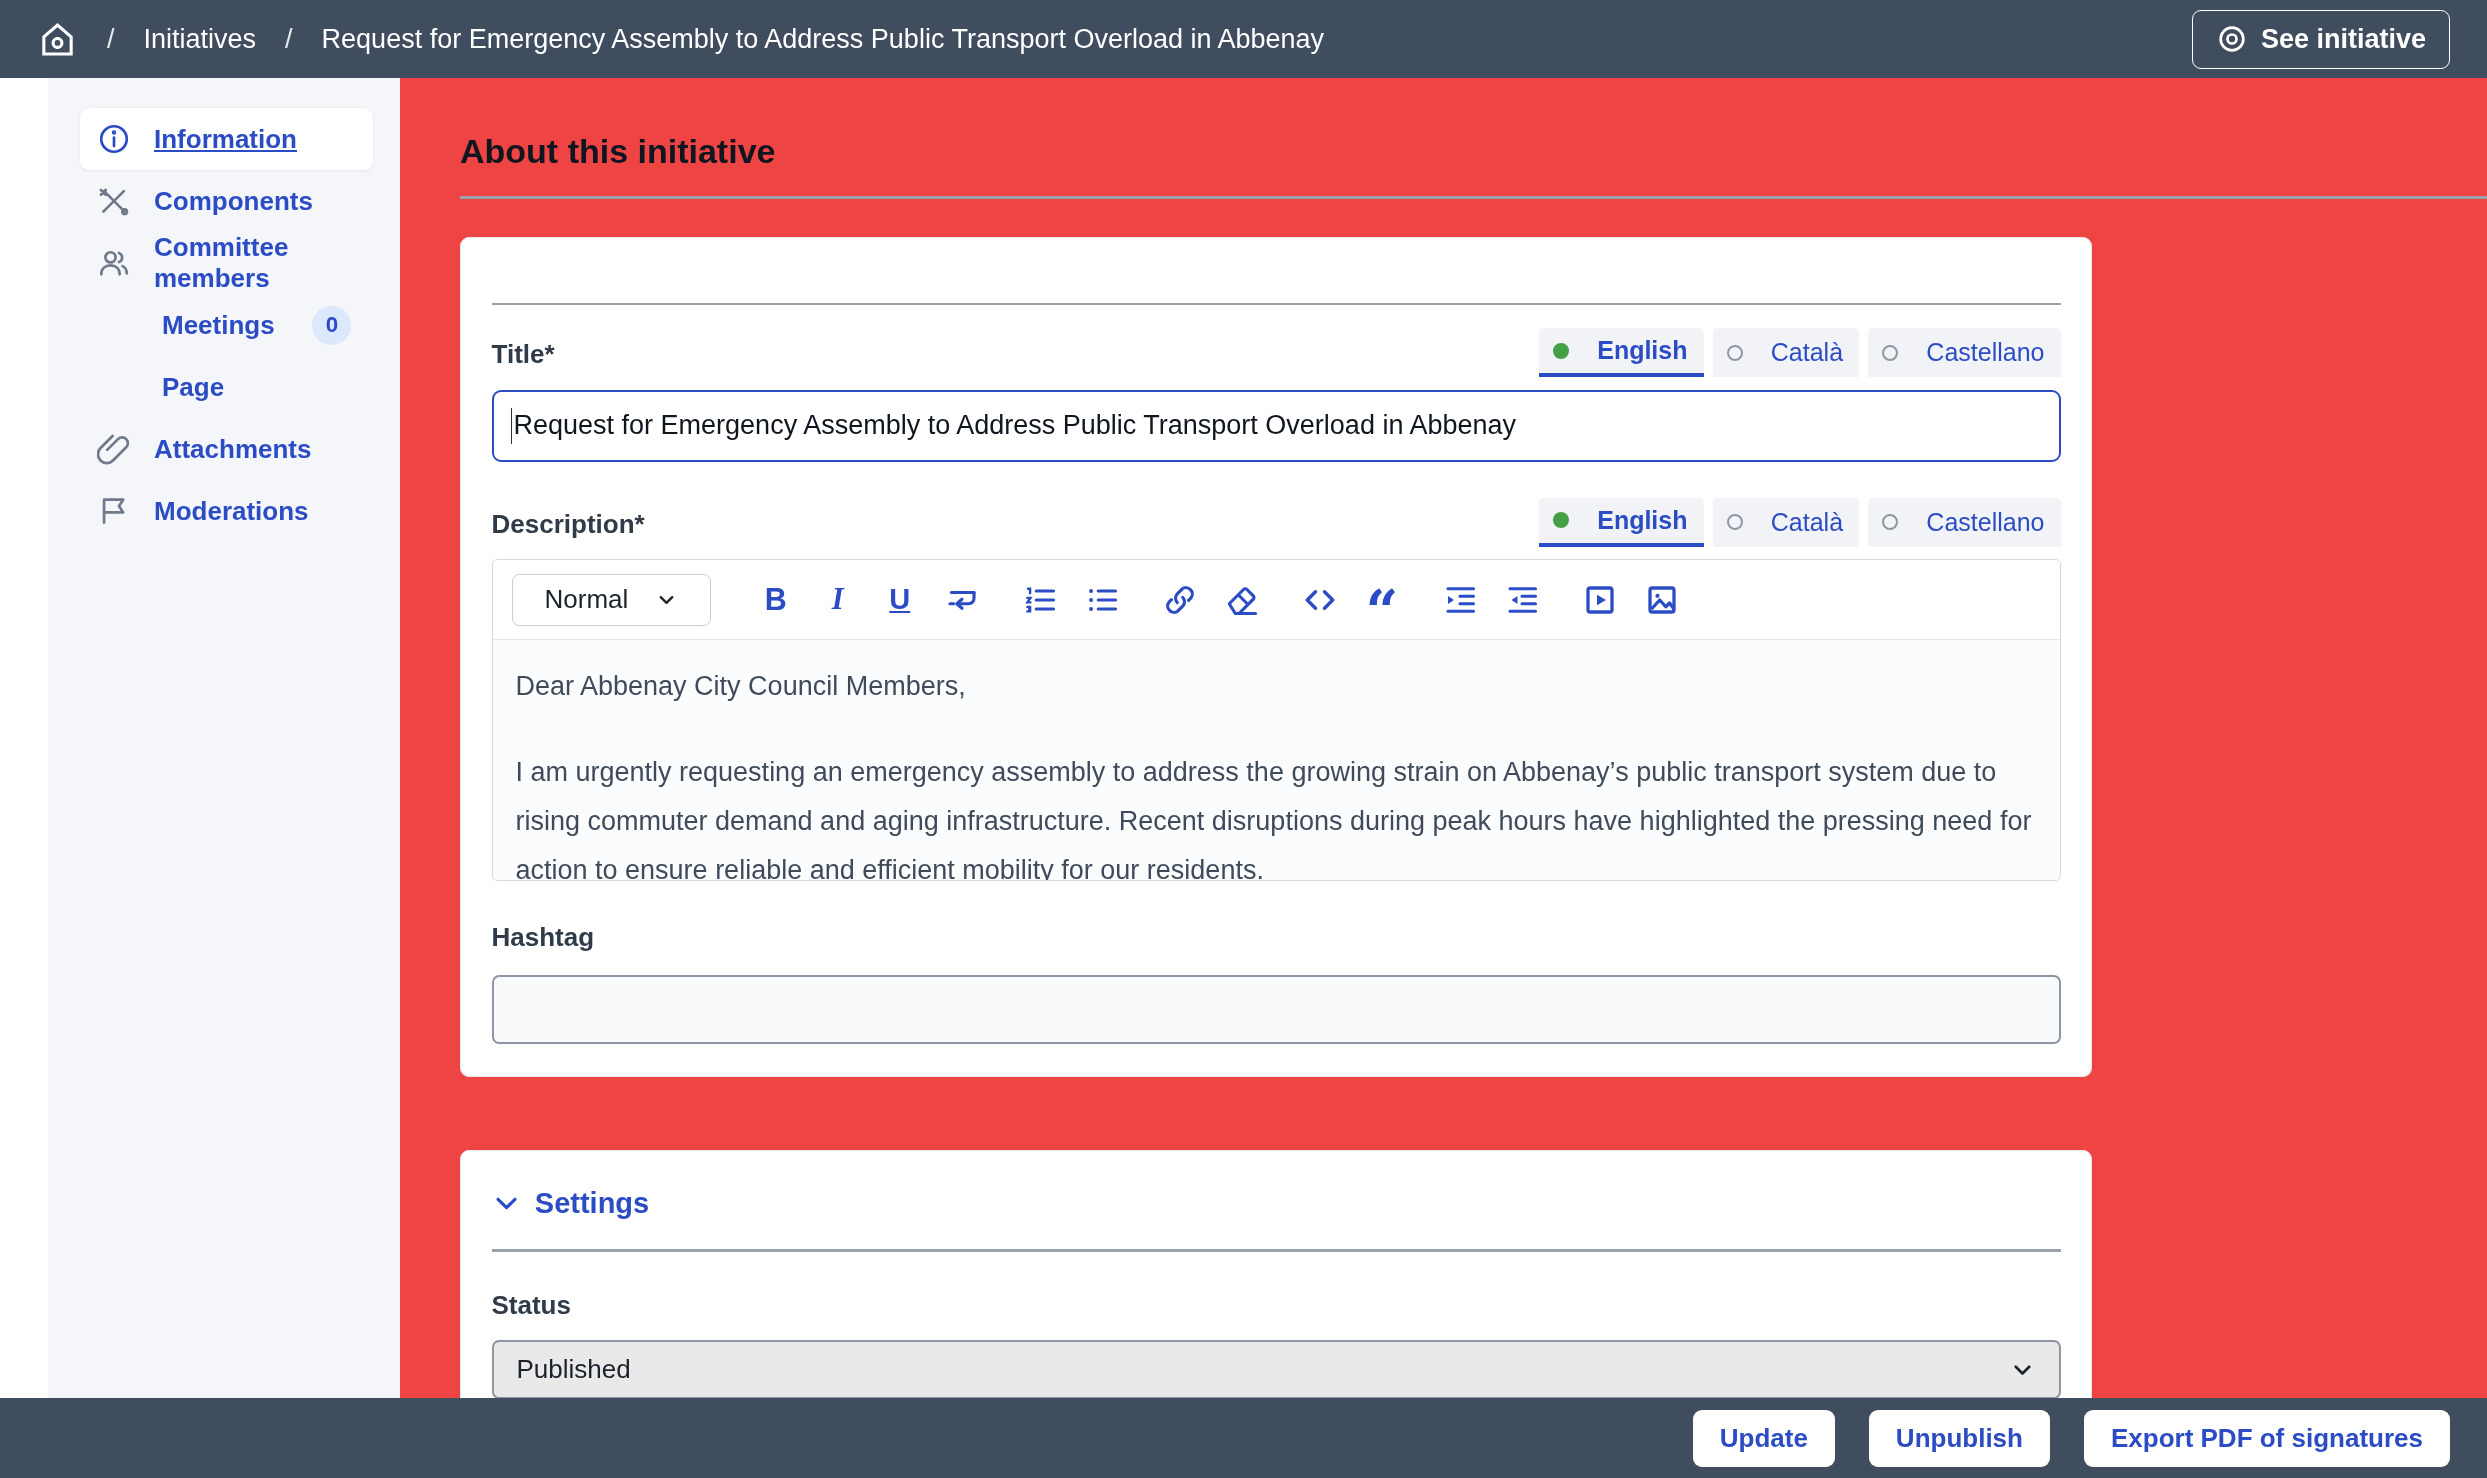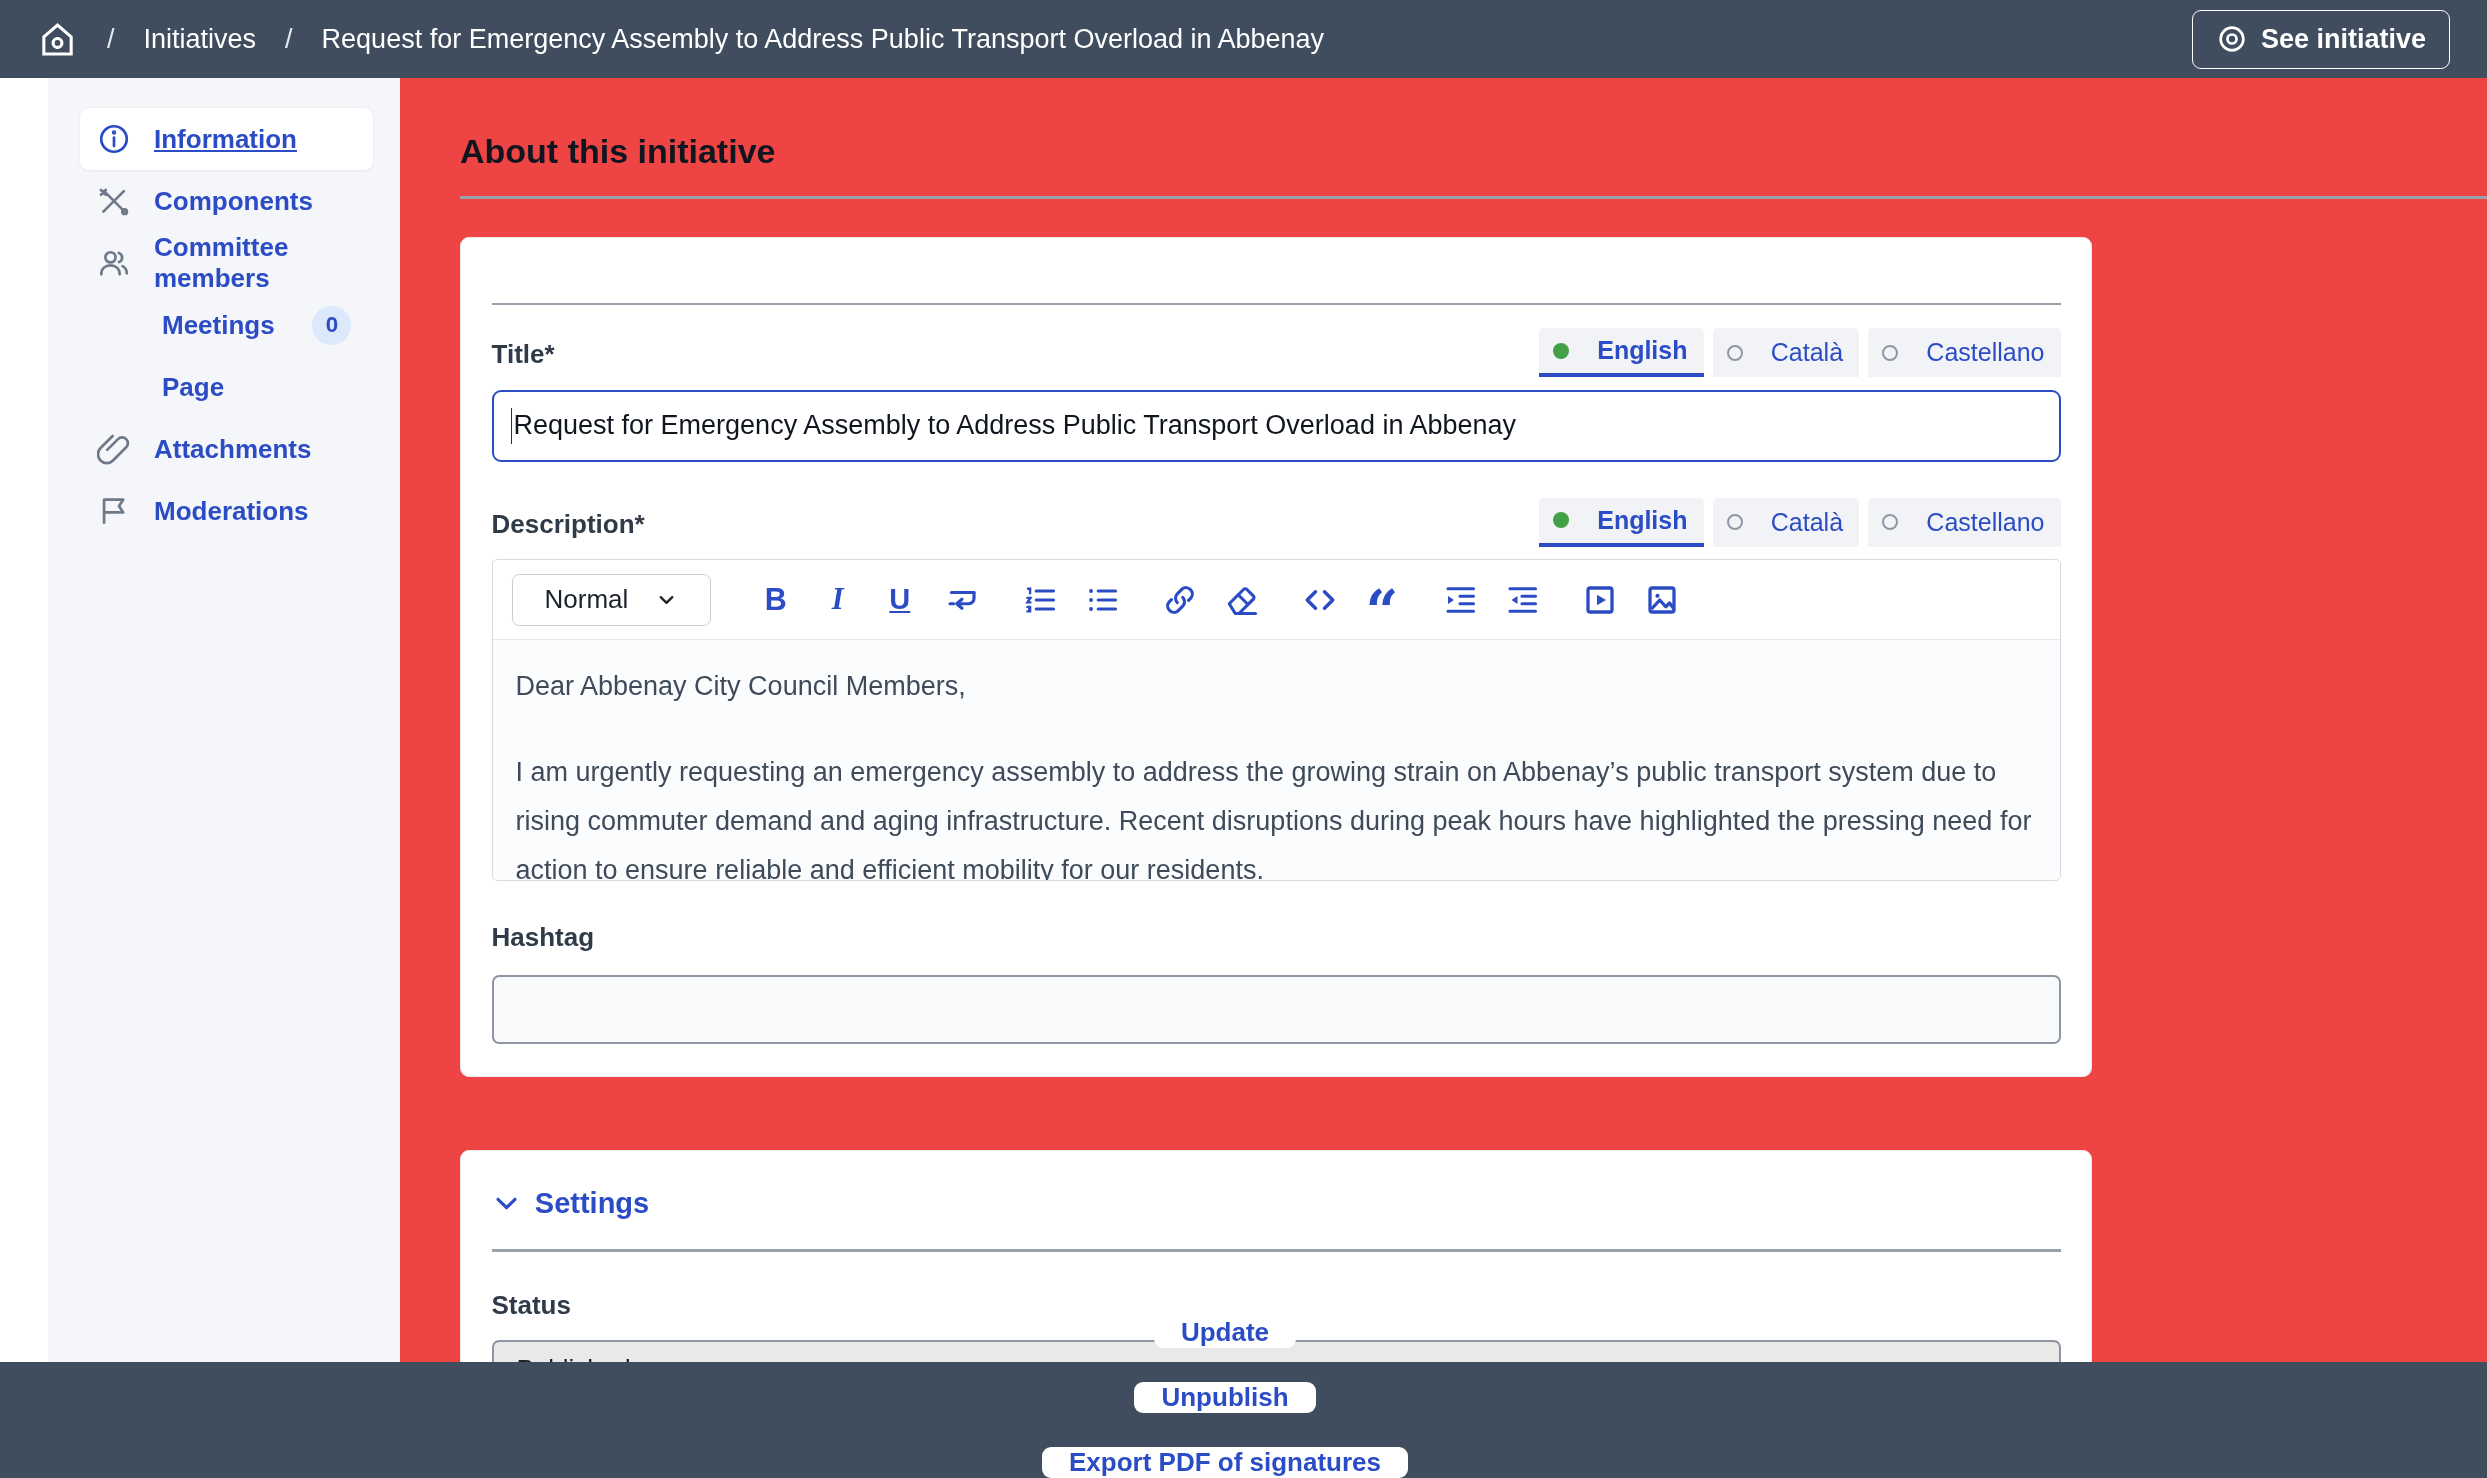--- a/index.html
+++ b/index.html
@@ -84,23 +84,23 @@
 
   .input-plain { width:100%; height:69px; background:#f8fafc; border:2.7px solid #8d96a2;
     border-radius:7.2px; margin-top:14.3px; font-size:27px; color:#10161f; padding:0 20px;
     font-family:"Liberation Sans", sans-serif; outline:none; }
 
   .select-box { margin-top:12.5px; height:59px; background:#e9e9ea; border:2.7px solid #8d96a2;
     border-radius:7.2px; display:flex; align-items:center; justify-content:space-between;
     padding:0 23px; font-size:26px; color:#1b222c; cursor:pointer; }
 
   
-  .footer { position:absolute; left:0; bottom:0; width:2487px; height:116px;
+  .footer { position:absolute; left:0; bottom:0; width:2487px; height:80px;
     background:#404d5f; display:flex; align-items:center; justify-content:flex-end;
-    gap:34px; padding-right:37px;flex-direction:column; }
+    gap:34px; padding-right:37px; }
   .footer button { height:57px; background:#fff; color:#2b4cc4; border:none;
     border-radius:9px; font-size:26px; font-weight:700; padding:0 27px;
     cursor:pointer; font-family:"Liberation Sans", sans-serif; }
 
   svg { display:block; }
 </style>
 </head>
 <body>
 
 <div class="navbar">

